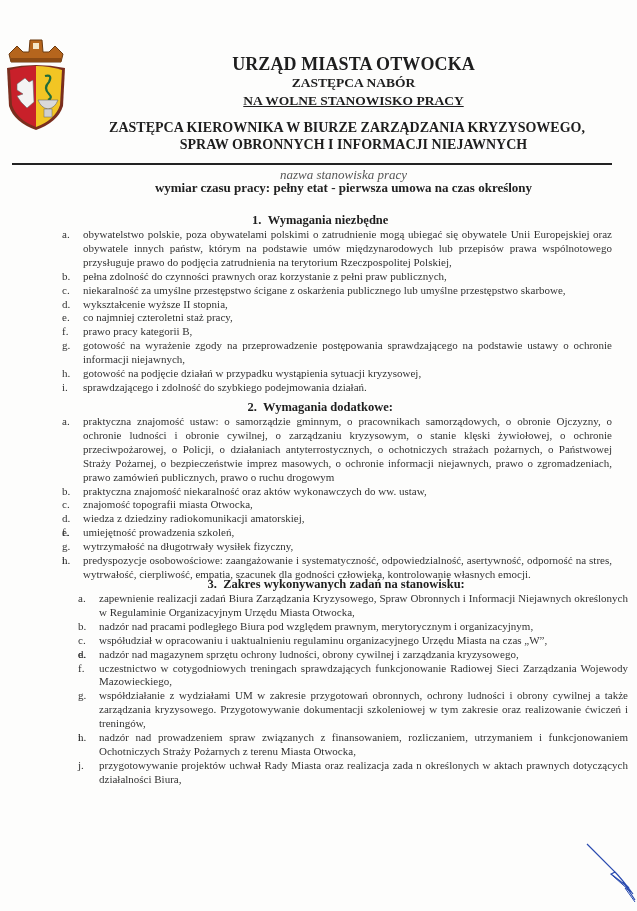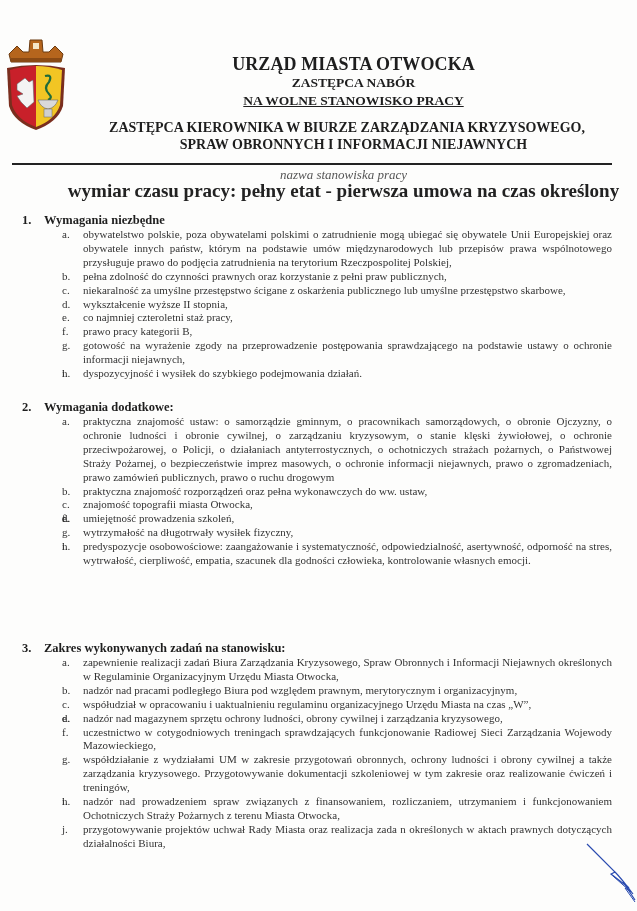--- a/index.html
+++ b/index.html
@@ -9,30 +9,30 @@
   }
   .crest { position:absolute; left:3px; top:36px; width:66px; height:96px; }
   .hdr { position:absolute; left:70px; right:0; text-align:center; font-weight:bold; color:#1e1e1e; }
   .h1 { top:54px; font-size:18px; letter-spacing:0.1px; }
   .h2 { top:75px; font-size:13.5px; }
   .h3 { top:93px; font-size:13.5px;text-decoration:underline; }
   .h4 { top:120px; font-size:14px; left:95px; right:38px; }
   .h5 { top:137px; font-size:14px; }
   .rule { position:absolute; left:12px; width:600px; top:163px; height:2px; background:#222; }
   .caption { position:absolute; left:0; right:0; top:167px; text-align:center; font-style:italic; font-size:13px; color:#555; padding-left:50px; }
-  .worktime { position:absolute; left:0; right:0; top:180px; text-align:center; font-weight:bold; font-size:19px; padding-left:50px; color:#222; }
+  .worktime { position:absolute; left:0; right:0; top:180px; text-align:center; font-weight:bold; font-size:13px; padding-left:50px; color:#222; }
   .section { position:absolute; left:22px; width:590px; }
-  .sec-title { font-weight:bold; font-size:12.5px; height:15px; line-height:15px; color:#1e1e1e; }
+  .sec-title { font-weight:bold; font-size:12.5px; height:15px; line-height:15px; color:#1e1e1e;text-align:center; }
   .sec-title .num { display:inline-block; width:22px; }
   ol { list-style:none; margin:0; padding:0; }
   li { position:relative; padding-left:61px; font-size:11px; line-height:13.9px; text-align:justify; color:#333; }
   li .ltr { position:absolute; left:40px; top:0; }
   #s1 { top:213px; }
   #s2 { top:400px; }
-  #s3 { top:641px; }
+  #s3 { top:577px;margin-left:16px; }
   .sig { position:absolute; left:585px; top:842px; width:52px; height:62px; }
 </style>
 </head>
 <body>
 
 <svg class="crest" viewBox="0 0 66 96">
 
   <path d="M6 18 L14 10 L20 16 L26 16 L27 4 L39 4 L40 16 L46 16 L52 10 L60 18 L58 26 L8 26 Z" fill="#b5651d" stroke="#6b3a10" stroke-width="1"></path>
   <rect x="30" y="7" width="6" height="6" fill="#f5e6c8"></rect>
   <rect x="8" y="22" width="50" height="4" fill="#8a4a14"></rect>
@@ -63,34 +63,34 @@
     <span class="num">1.</span><span>Wymagania niezbędne</span>
   </div>
   <ol>
     <li><span class="ltr">a.</span><span>obywatelstwo polskie, poza obywatelami polskimi o zatrudnienie mogą ubiegać się obywatele Unii Europejskiej oraz obywatele innych państw, którym na podstawie umów międzynarodowych lub przepisów prawa wspólnotowego przysługuje prawo do podjęcia zatrudnienia na terytorium Rzeczpospolitej Polskiej,</span></li>
     <li><span class="ltr">b.</span><span>pełna zdolność do czynności prawnych oraz korzystanie z pełni praw publicznych,</span></li>
     <li><span class="ltr">c.</span><span>niekaralność za umyślne przestępstwo ścigane z oskarżenia publicznego lub umyślne przestępstwo skarbowe,</span></li>
     <li><span class="ltr">d.</span><span>wykształcenie wyższe II stopnia,</span></li>
     <li><span class="ltr">e.</span><span>co najmniej czteroletni staż pracy,</span></li>
     <li><span class="ltr">f.</span><span>prawo pracy kategorii B,</span></li>
     <li><span class="ltr">g.</span><span>gotowość na wyrażenie zgody na przeprowadzenie postępowania sprawdzającego na podstawie ustawy o ochronie informacji niejawnych,</span></li>
-    <li><span class="ltr">h.</span></li>
-    <li><span class="ltr">i.</span><span>dyspozycyjność i wysiłek do szybkiego podejmowania działań.</span></li>
+    <li><span class="ltr">h.</span><span>gotowość na podjęcie działań w przypadku wystąpienia sytuacji kryzysowej,</span></li>
+    <li><span class="ltr">i.</span><span>sprawdzającego i zdolność do szybkiego podejmowania działań.</span></li>
   </ol>
 </div>
 
 <div class="section" id="s2">
   <div class="sec-title">
     <span class="num">2.</span><span>Wymagania dodatkowe:</span>
   </div>
   <ol>
     <li><span class="ltr">a.</span><span>praktyczna znajomość ustaw: o samorządzie gminnym, o pracownikach samorządowych, o obronie Ojczyzny, o ochronie ludności i obronie cywilnej, o zarządzaniu kryzysowym, o stanie klęski żywiołowej, o ochronie przeciwpożarowej, o Policji, o działaniach antyterrostycznych, o ochotniczych strażach pożarnych, o Państwowej Straży Pożarnej, o bezpieczeństwie imprez masowych, o ochronie informacji niejawnych, prawo o zgromadzeniach, prawo zamówień publicznych, prawo o ruchu drogowym</span></li>
-    <li><span class="ltr">b.</span><span>praktyczna znajomość rozporządzeń oraz pełna wykonawczych do ww. ustaw,</span></li>
+    <li><span class="ltr">b.</span><span>praktyczna znajomość niekaralność oraz aktów wykonawczych do ww. ustaw,</span></li>
     <li><span class="ltr">c.</span><span>znajomość topografii miasta Otwocka,</span></li>
-    <li><span class="ltr">d.</span></li>
+    <li><span class="ltr">d.</span><span>wiedza z dziedziny radiokomunikacji amatorskiej,</span></li>
     <li><span class="ltr">e.</span></li>
     <li><span class="ltr">f.</span><span>umiejętność prowadzenia szkoleń,</span></li>
     <li><span class="ltr">g.</span><span>wytrzymałość na długotrwały wysiłek fizyczny,</span></li>
     <li><span class="ltr">h.</span></li>
     <li><span class="ltr">i.</span><span>predyspozycje osobowościowe: zaangażowanie i systematyczność, odpowiedzialność, asertywność, odporność na stres, wytrwałość, cierpliwość, empatia, szacunek dla godności człowieka, kontrolowanie własnych emocji.</span></li>
   </ol>
 </div>
 
 <div class="section" id="s3">
   <div class="sec-title">

